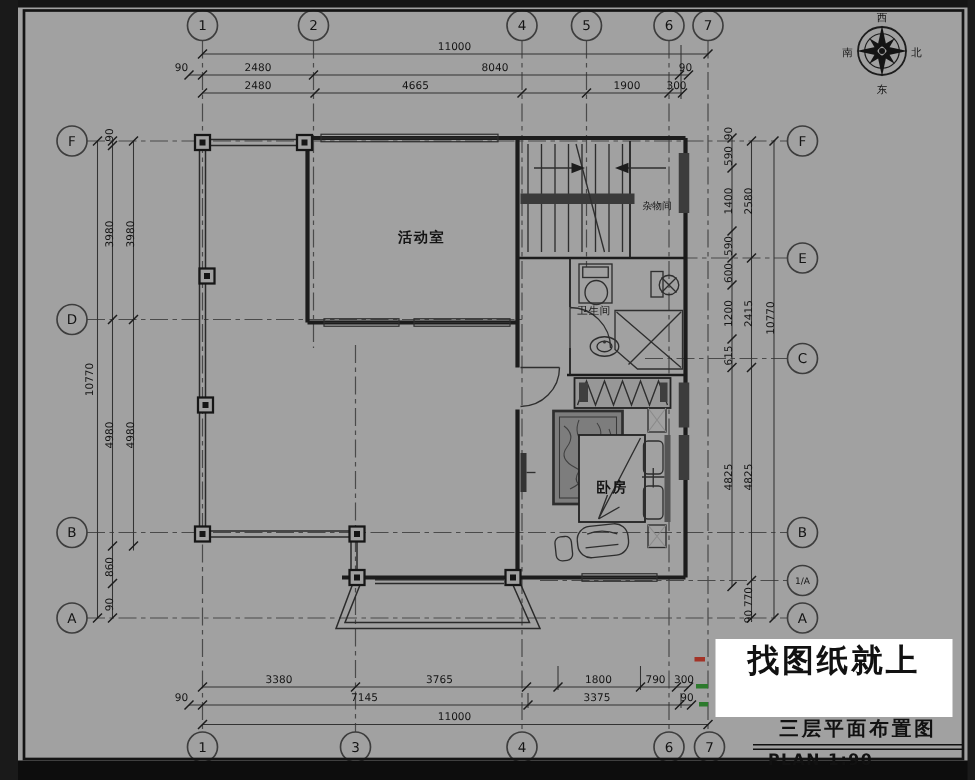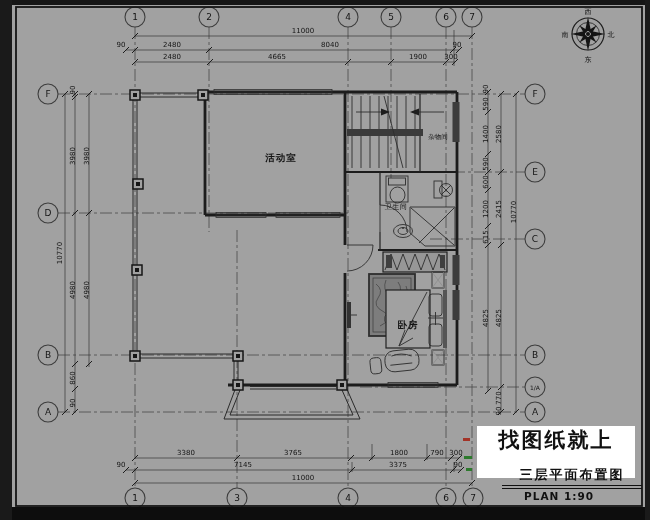--- a/index.html
+++ b/index.html
@@ -21,24 +21,24 @@
   .wall{stroke:#1c1c1c;stroke-width:2.8;fill:none;}
   .wall2{stroke:#1c1c1c;stroke-width:1.8;fill:none;}
   .wall3{stroke:#222;stroke-width:1.2;fill:none;}
   .rail{stroke:#2a2a2a;stroke-width:1;fill:none;}
   .furn{stroke:#2e2e2e;stroke-width:0.9;fill:none;}
   .bubble{stroke:#3d3d3d;stroke-width:1.1;fill:none;}
   #watermark{position:absolute;left:477px;top:426px;width:158px;height:52px;background:#ffffff;
              text-align:center;line-height:1.05;padding-top:3px;box-sizing:border-box;}
   #watermark .wm1{font-size:21px;font-weight:bold;color:#111;letter-spacing:2px;}
   #watermark .wm2{font-size:15.5px;font-weight:bold;color:#1414bb;letter-spacing:0.5px;}
-  #titleblock{position:absolute;left:502px;top:466px;width:140px;text-align:center;}
+  #titleblock{position:absolute;left:502px;top:477px;width:140px;text-align:center;}
   #titleblock .tb-title{font-size:13px;font-weight:bold;color:#111;letter-spacing:2px;}
   #titleblock .tb-rule{margin-top:1px;border-top:1.6px solid #111;border-bottom:1px solid #111;height:2px;}
-  #titleblock .tb-scale{font-size:10.5px;font-weight:bold;color:#111;text-align:left;margin-left:22px;margin-top:1px;letter-spacing:1px;}
+  #titleblock .tb-scale{font-size:10.5px;font-weight:bold;color:#111;text-align:left;margin-left:10px;margin-top:1px;letter-spacing:1px;}
 </style>
 </head>
 <body>
 
 <div id="stage">
 <svg id="plan-svg" width="650" height="520" viewBox="0 0 650 520">
 
   <rect x="0" y="0" width="650" height="520" fill="#a1a1a1"></rect>
 
   <g class="gridline">

